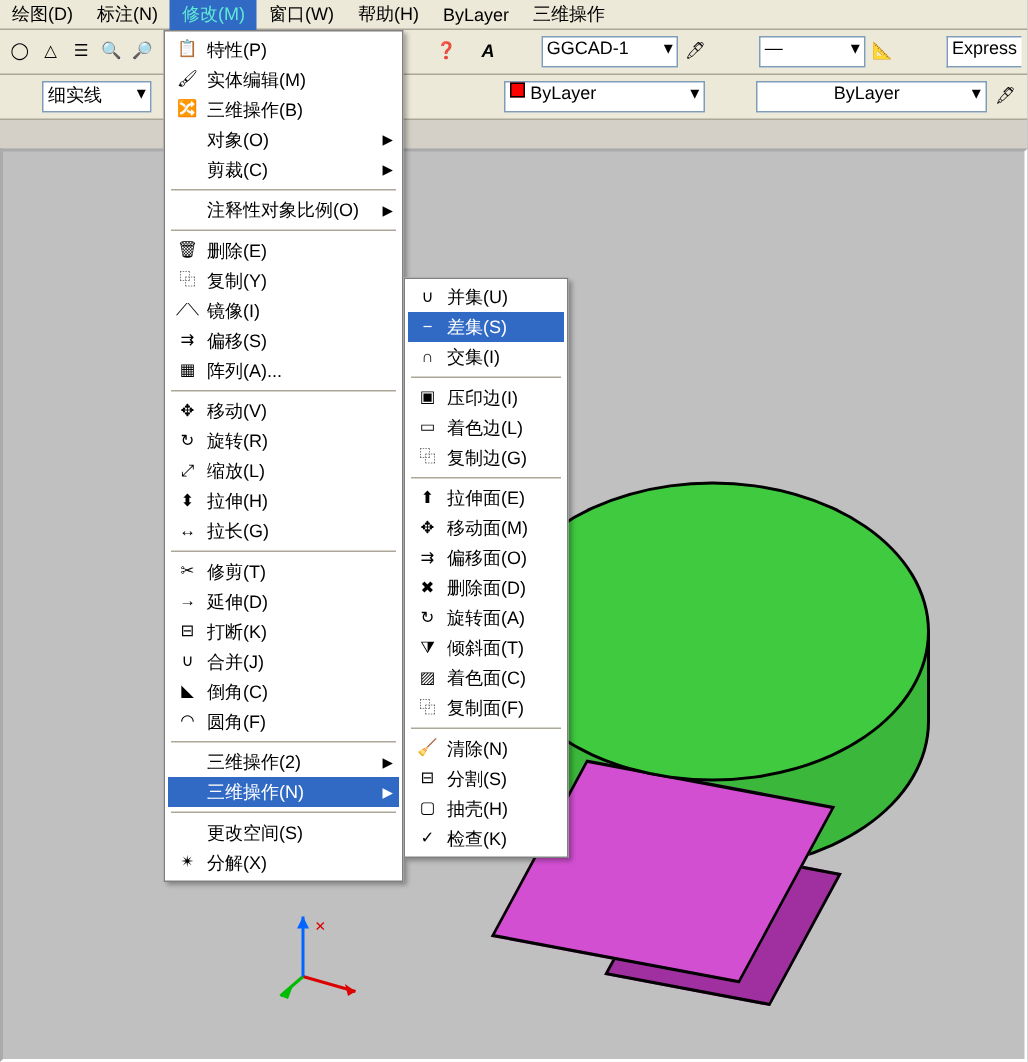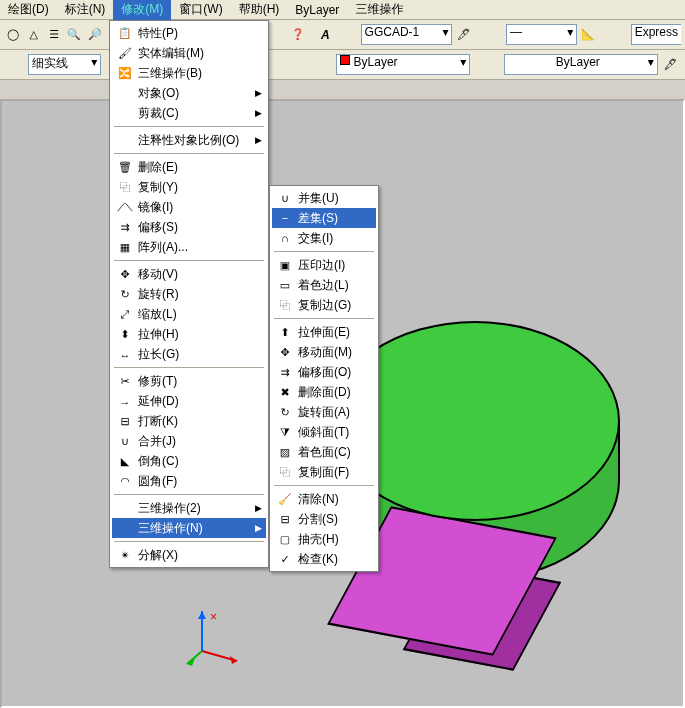--- a/index.html
+++ b/index.html
@@ -242,20 +242,24 @@
       <span>三维操作(2)</span>
       <span class="arr">▶</span>
     </div>
     <div class="row hl">
       <span class="ico g"></span>
       <span>三维操作(N)</span>
       <span class="arr">▶</span>
     </div>
     <div class="msep"></div>
     <div class="row">
+      <span class="ico g"></span>
+      <span>更改空间(S)</span>
+    </div>
+    <div class="row">
       <span class="ico g">✴</span>
       <span>分解(X)</span>
     </div>
   </div>
 
 <div class="menu menu2" id="menu2">
     <div class="row">
       <span class="ico g">∪</span>
       <span>并集(U)</span>
     </div>

